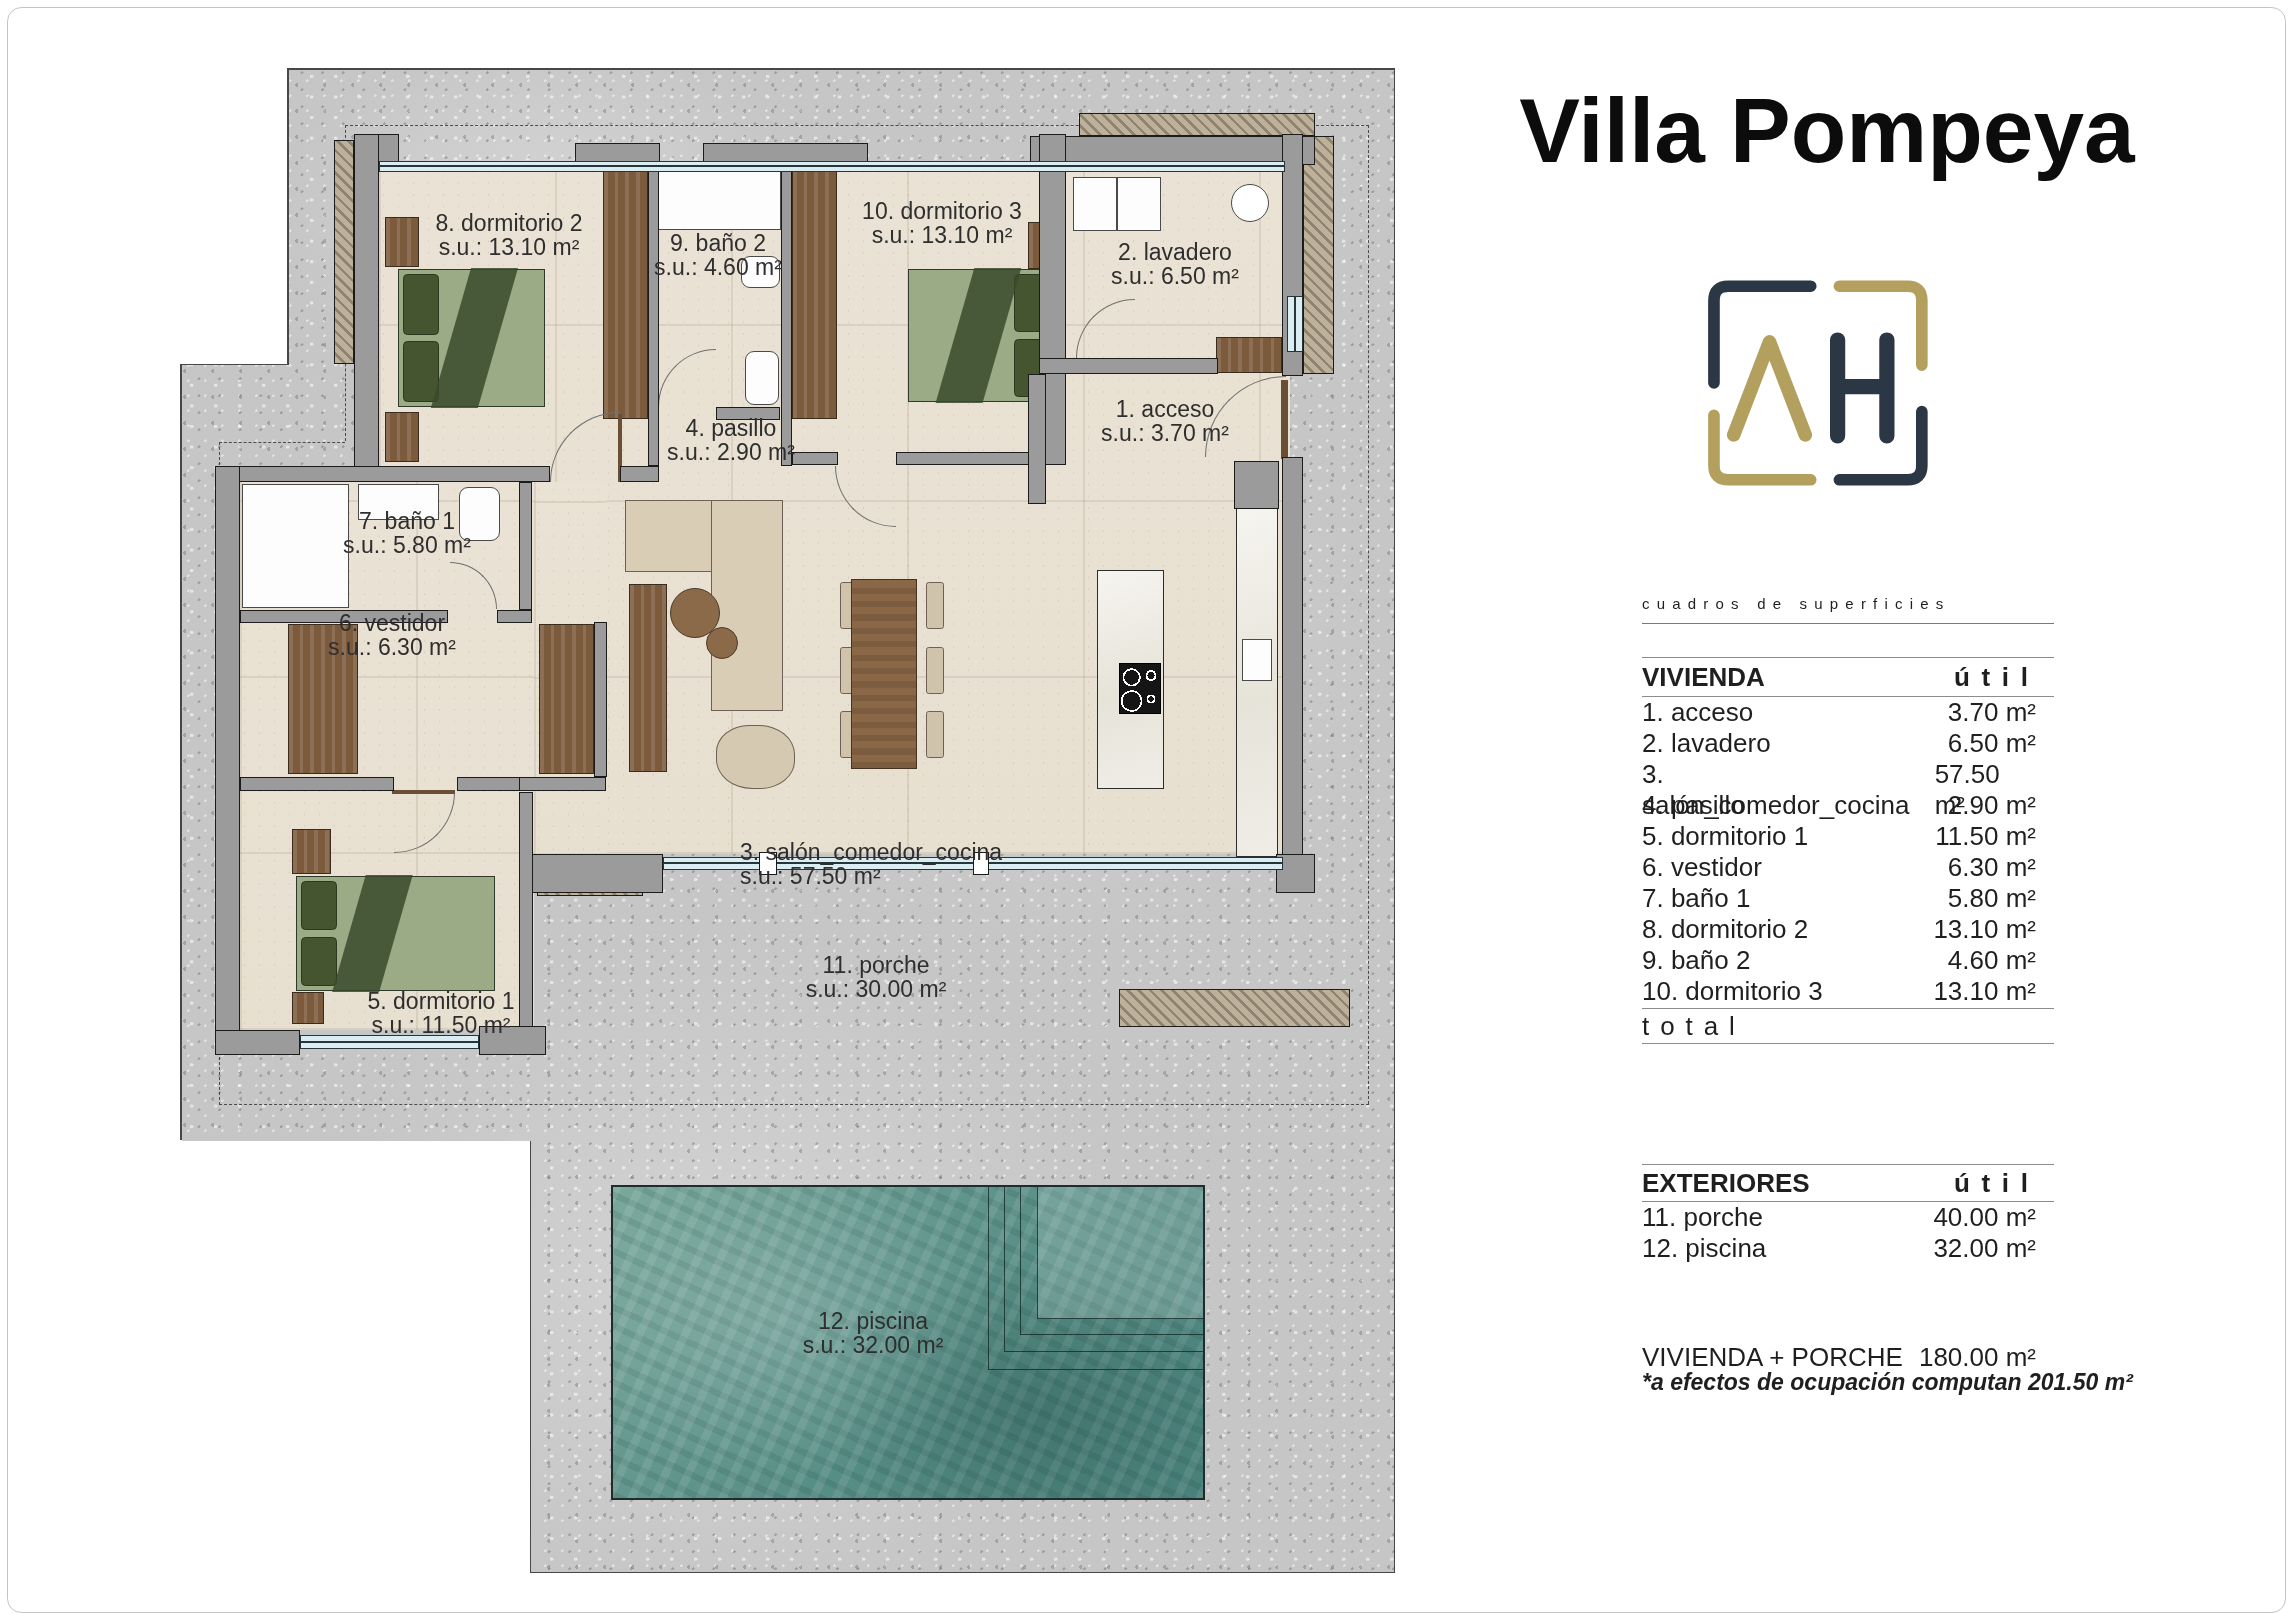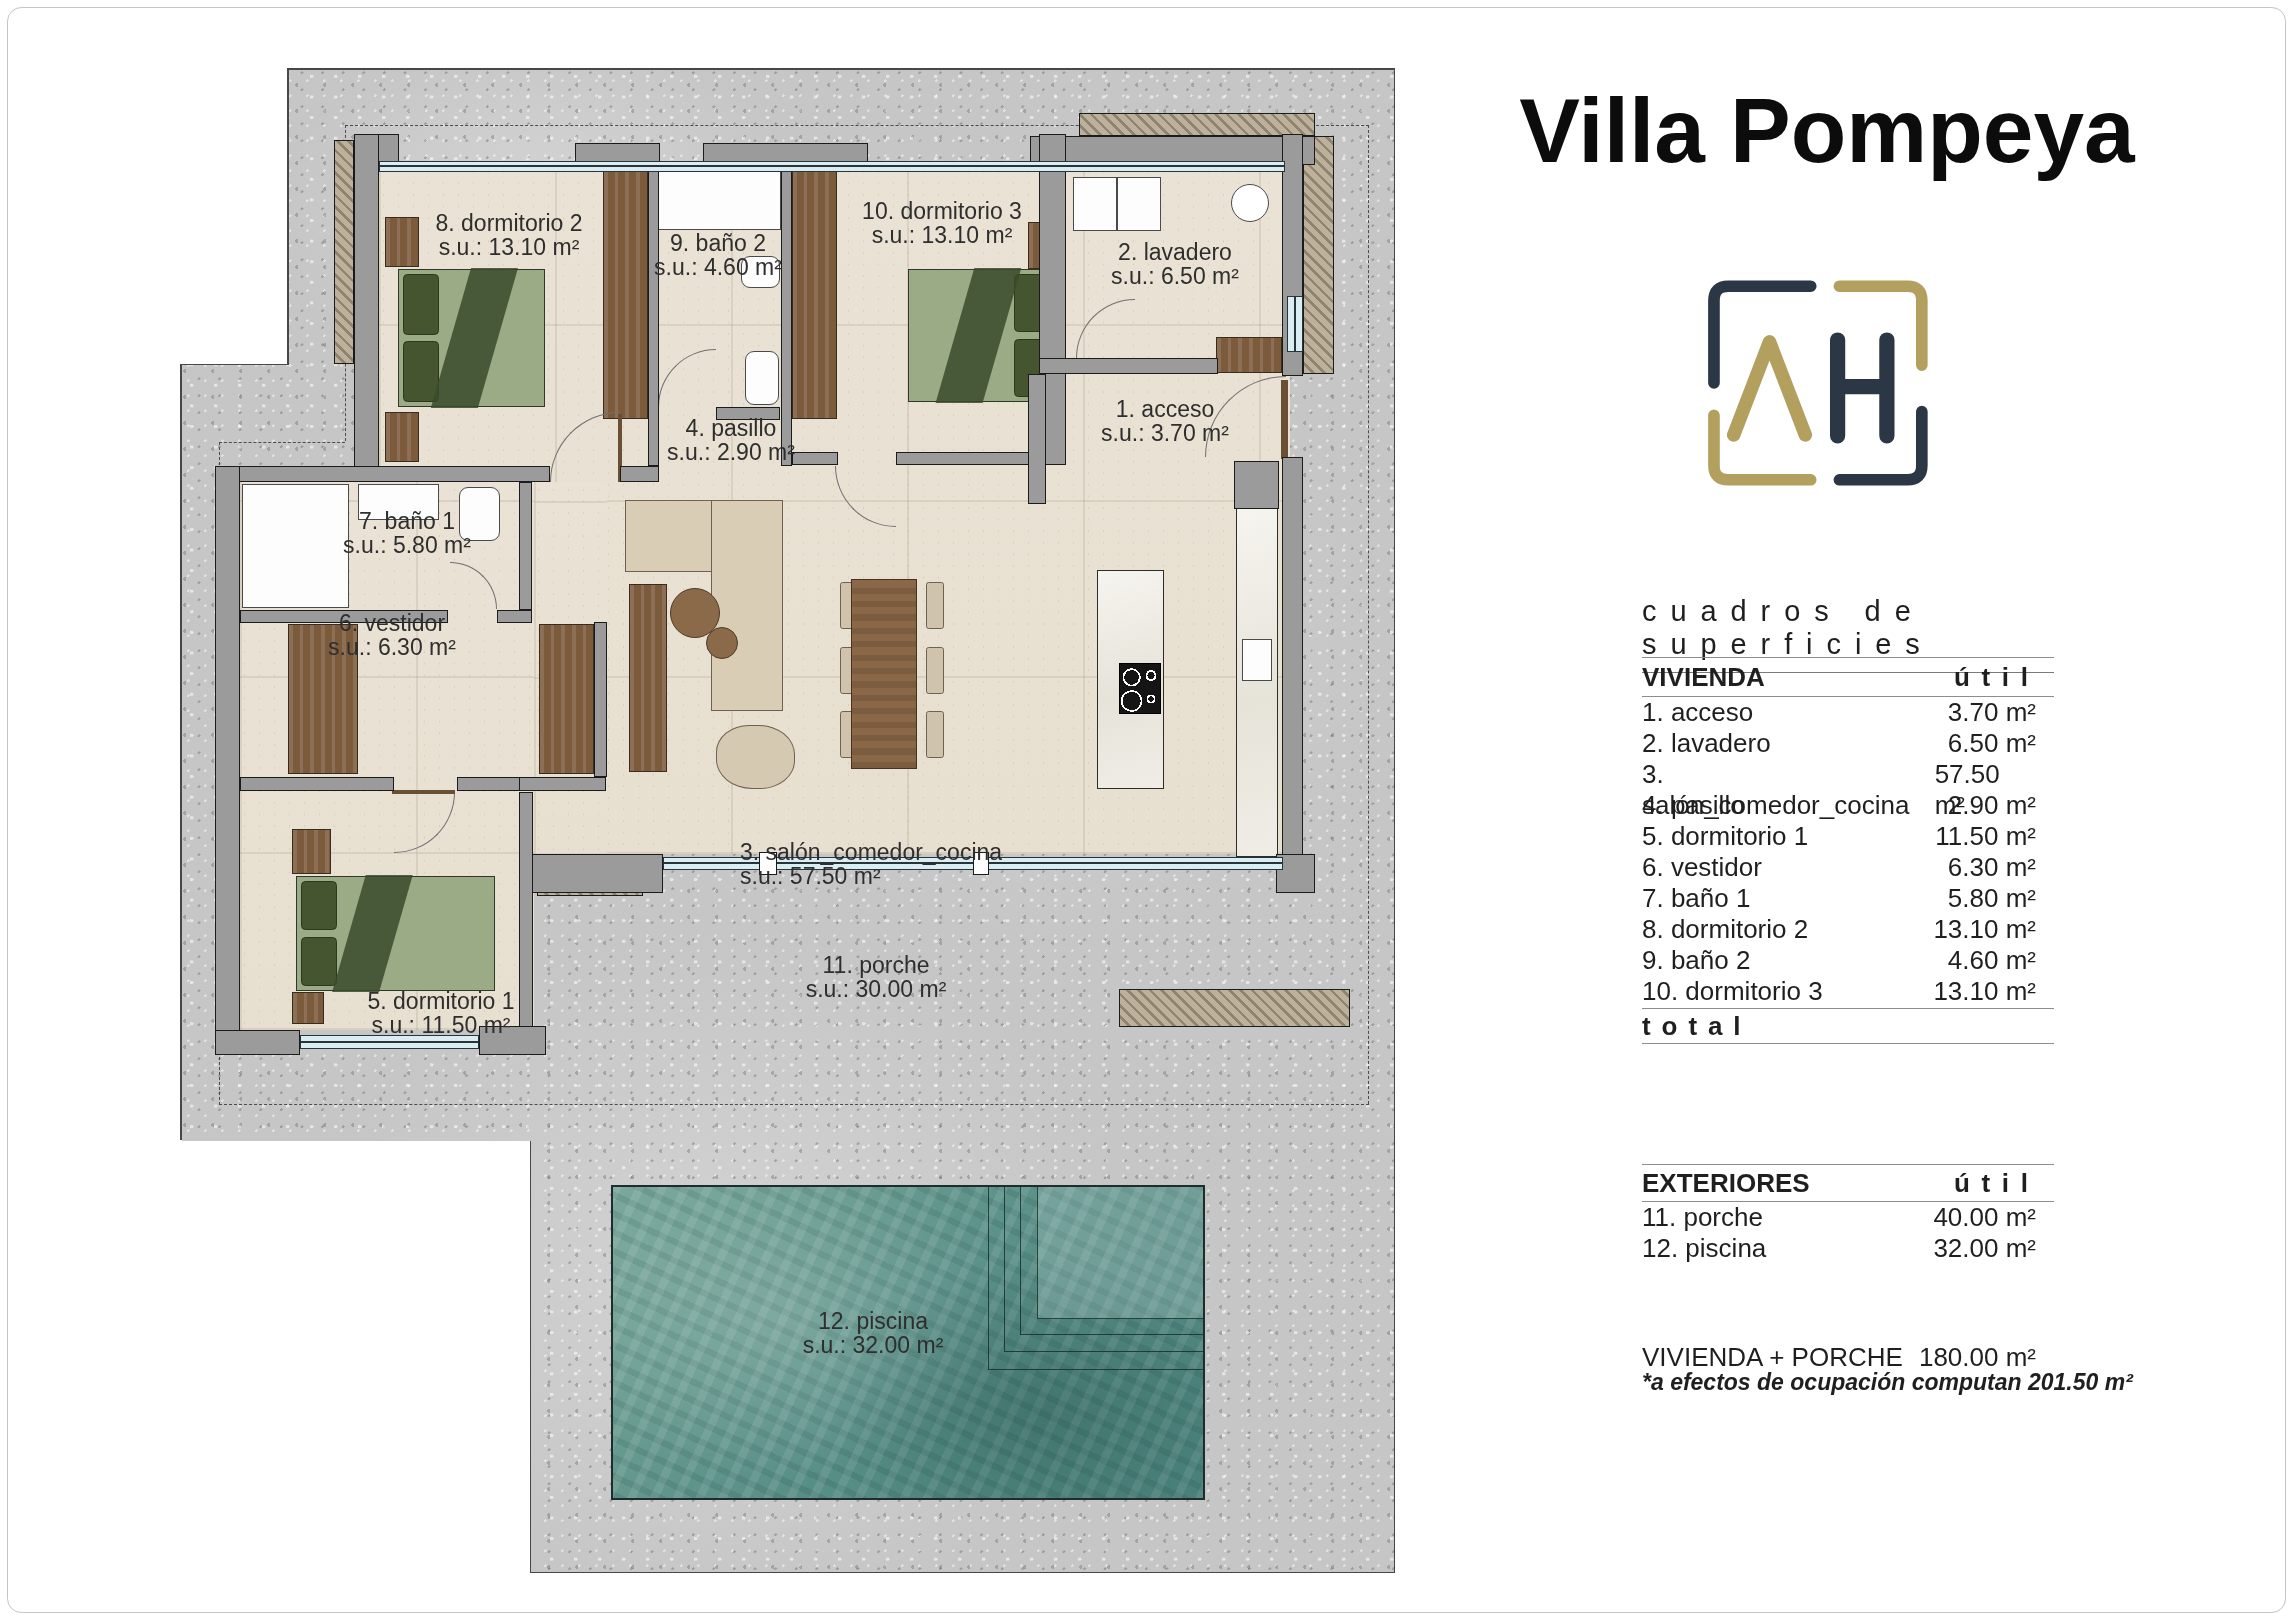--- a/index.html
+++ b/index.html
@@ -91,25 +91,25 @@
     color:#2e2e2e;white-space:nowrap;z-index:20;}
   .plabel.left{transform:none;text-align:left;}
 
   
   .panel{position:absolute;left:1469px;top:0;width:716px;z-index:15;}
   .title{position:absolute;left:0;top:79px;width:716px;text-align:center;font-size:91px;font-weight:bold;
     letter-spacing:0px;color:#0c0c0c;margin:0;}
   .logo{position:absolute;left:236px;top:279px;width:224px;height:208px;}
 
   .stable{position:absolute;left:173px;width:412px;font-size:26px;color:#1f1f1f;}
-  .sec-title{letter-spacing:.48em;font-size:29px;border-bottom:1.8px solid #7a7a7a;padding-bottom:10.7px;}
+  .sec-title{letter-spacing:.48em;font-size:15px;border-bottom:1.8px solid #7a7a7a;padding-bottom:10.7px;}
   .thead{display:flex;justify-content:space-between;font-weight:bold;border-bottom:1.8px solid #8d8d8d;}
   .thead .u{letter-spacing:.45em;font-weight:bold;padding-right:14.3px;}
   .bt{border-top:1.8px solid #8d8d8d;}
-  .bb{border-bottom:1.8px solid #8d8d8d;font-weight:bold;}
+  .bb{border-bottom:1.8px solid #8d8d8d;}
   .trow{display:flex;justify-content:space-between;height:31px;line-height:31px;}
   .trow .v{padding-right:18px;}
   .h42{height:38px;line-height:38px;}
   .h40{height:36px;line-height:36px;}
   .h38{height:34px;line-height:34px;}
   .ls8{letter-spacing:.42em;}
   .footnote{position:absolute;left:173px;font-style:italic;font-weight:bold;font-size:23px;color:#1f1f1f;}
 </style>
 </head>
 <body>

